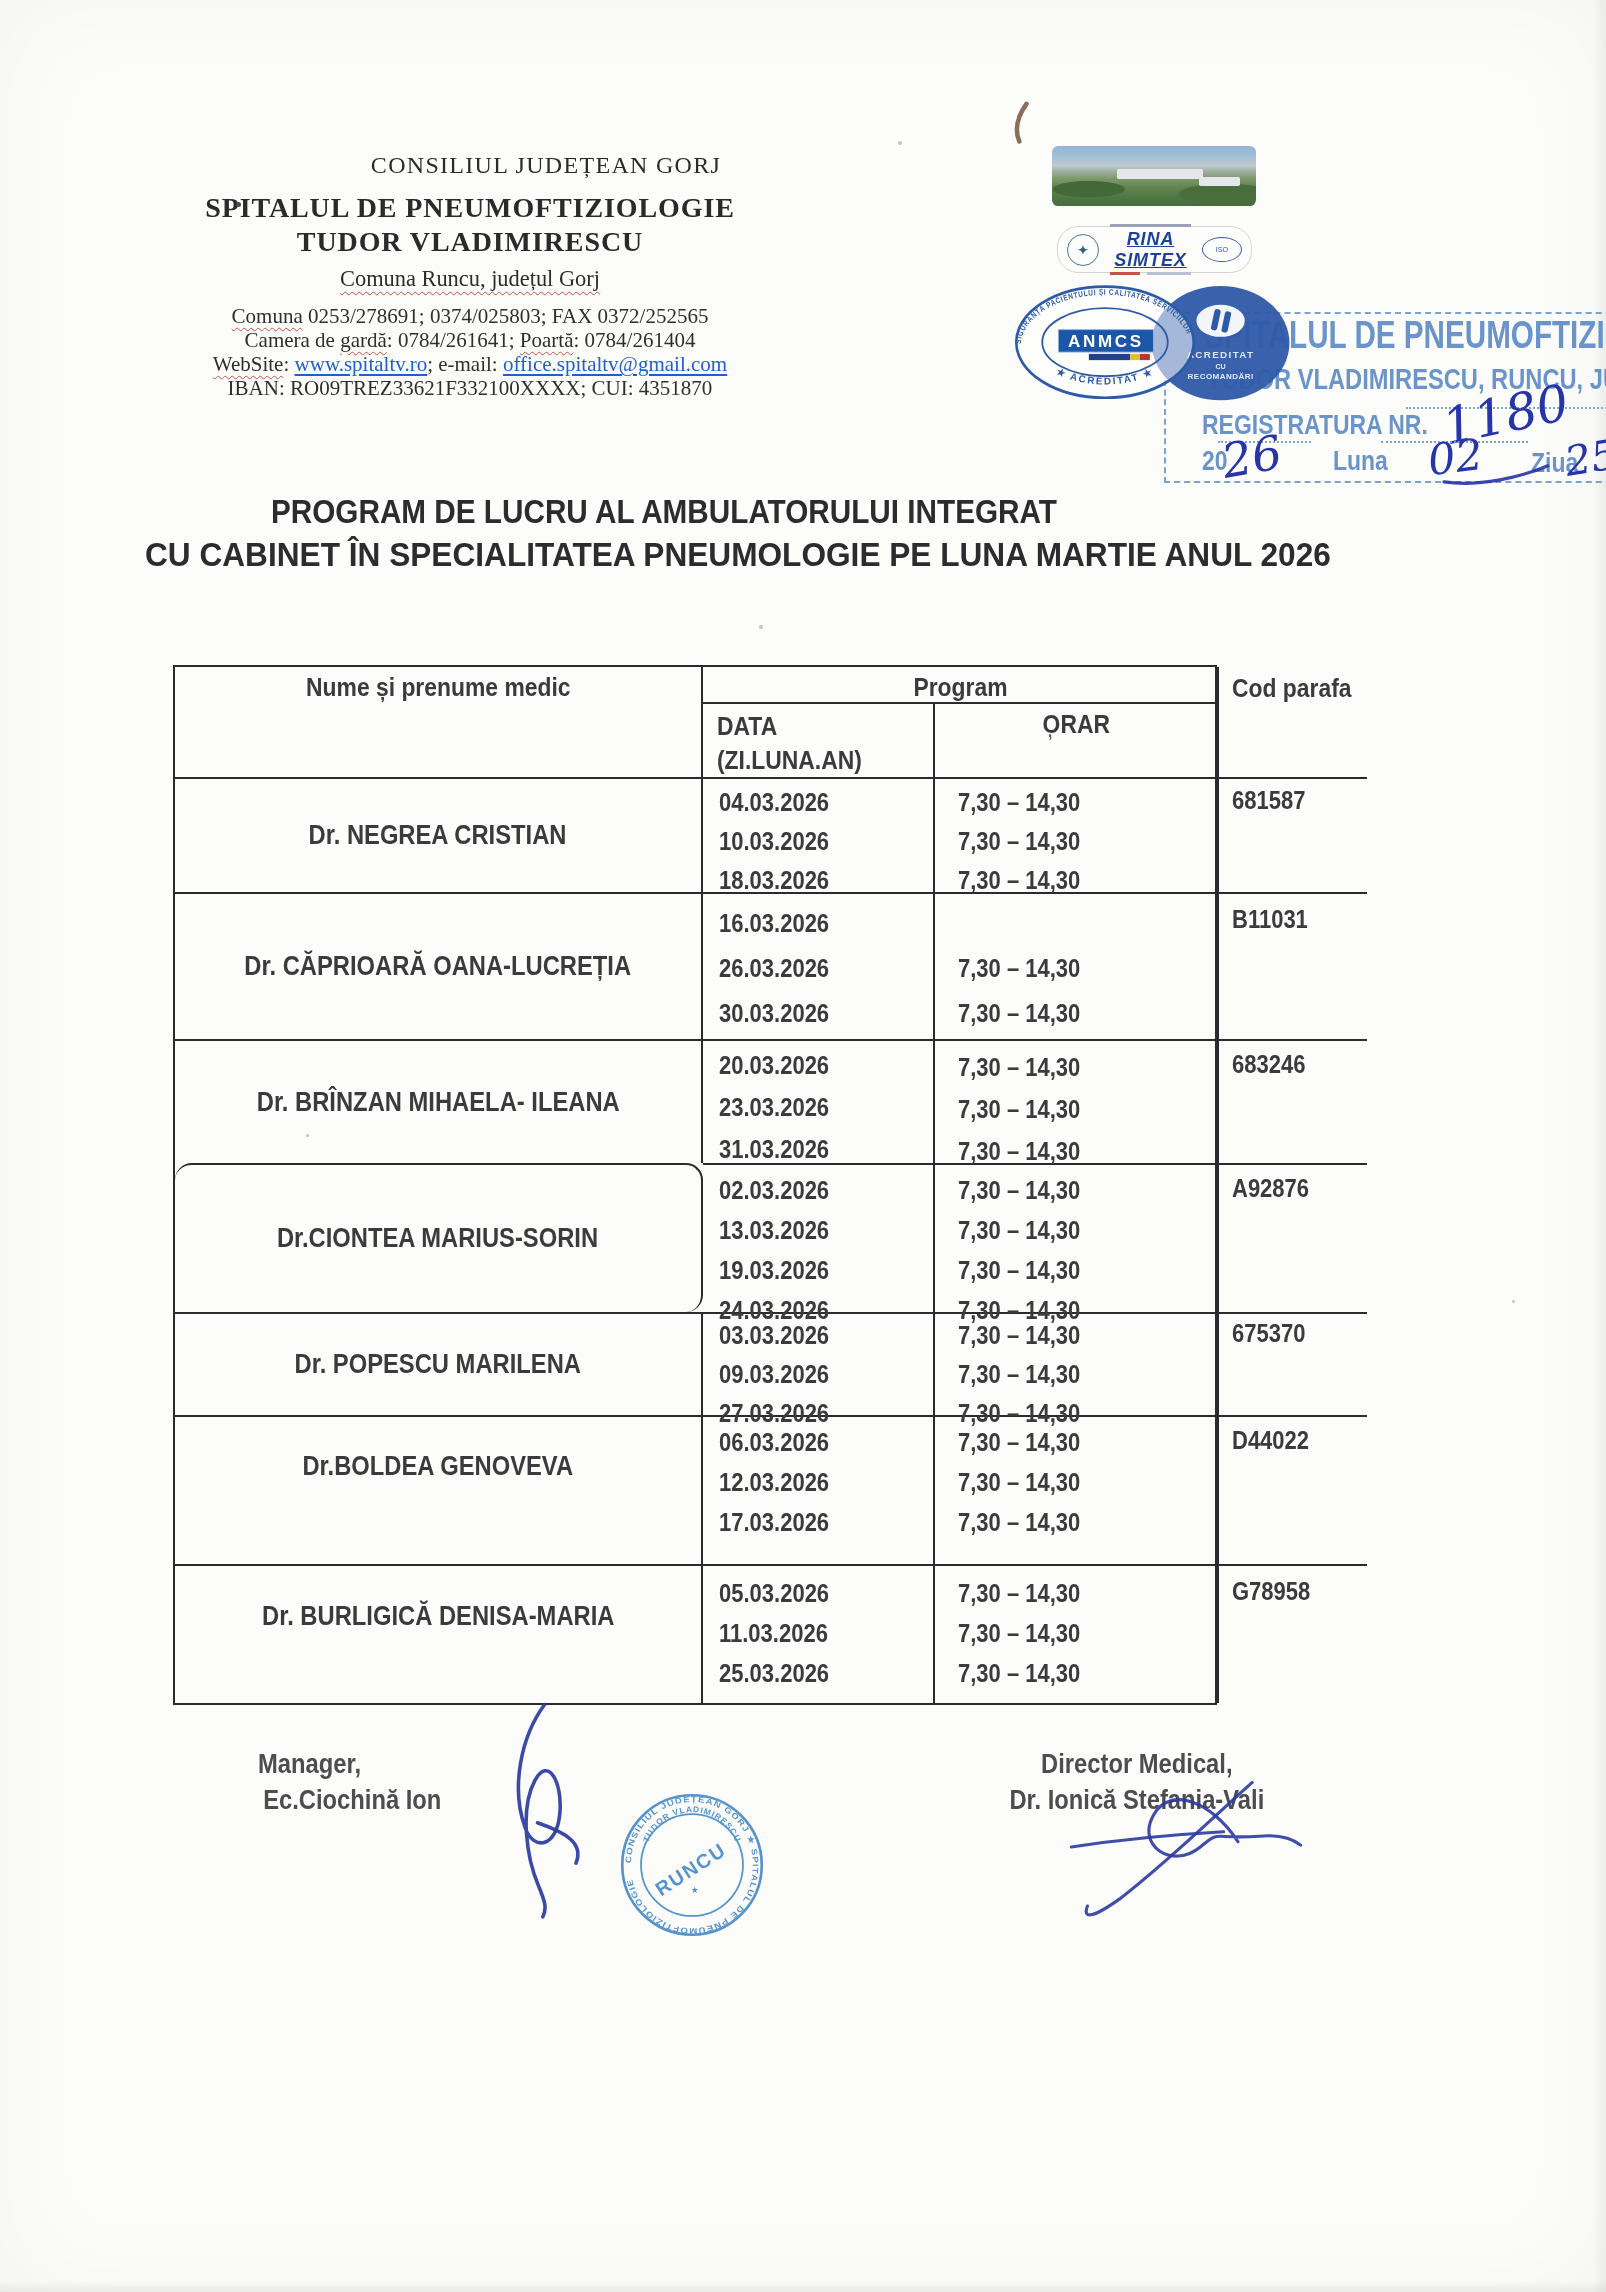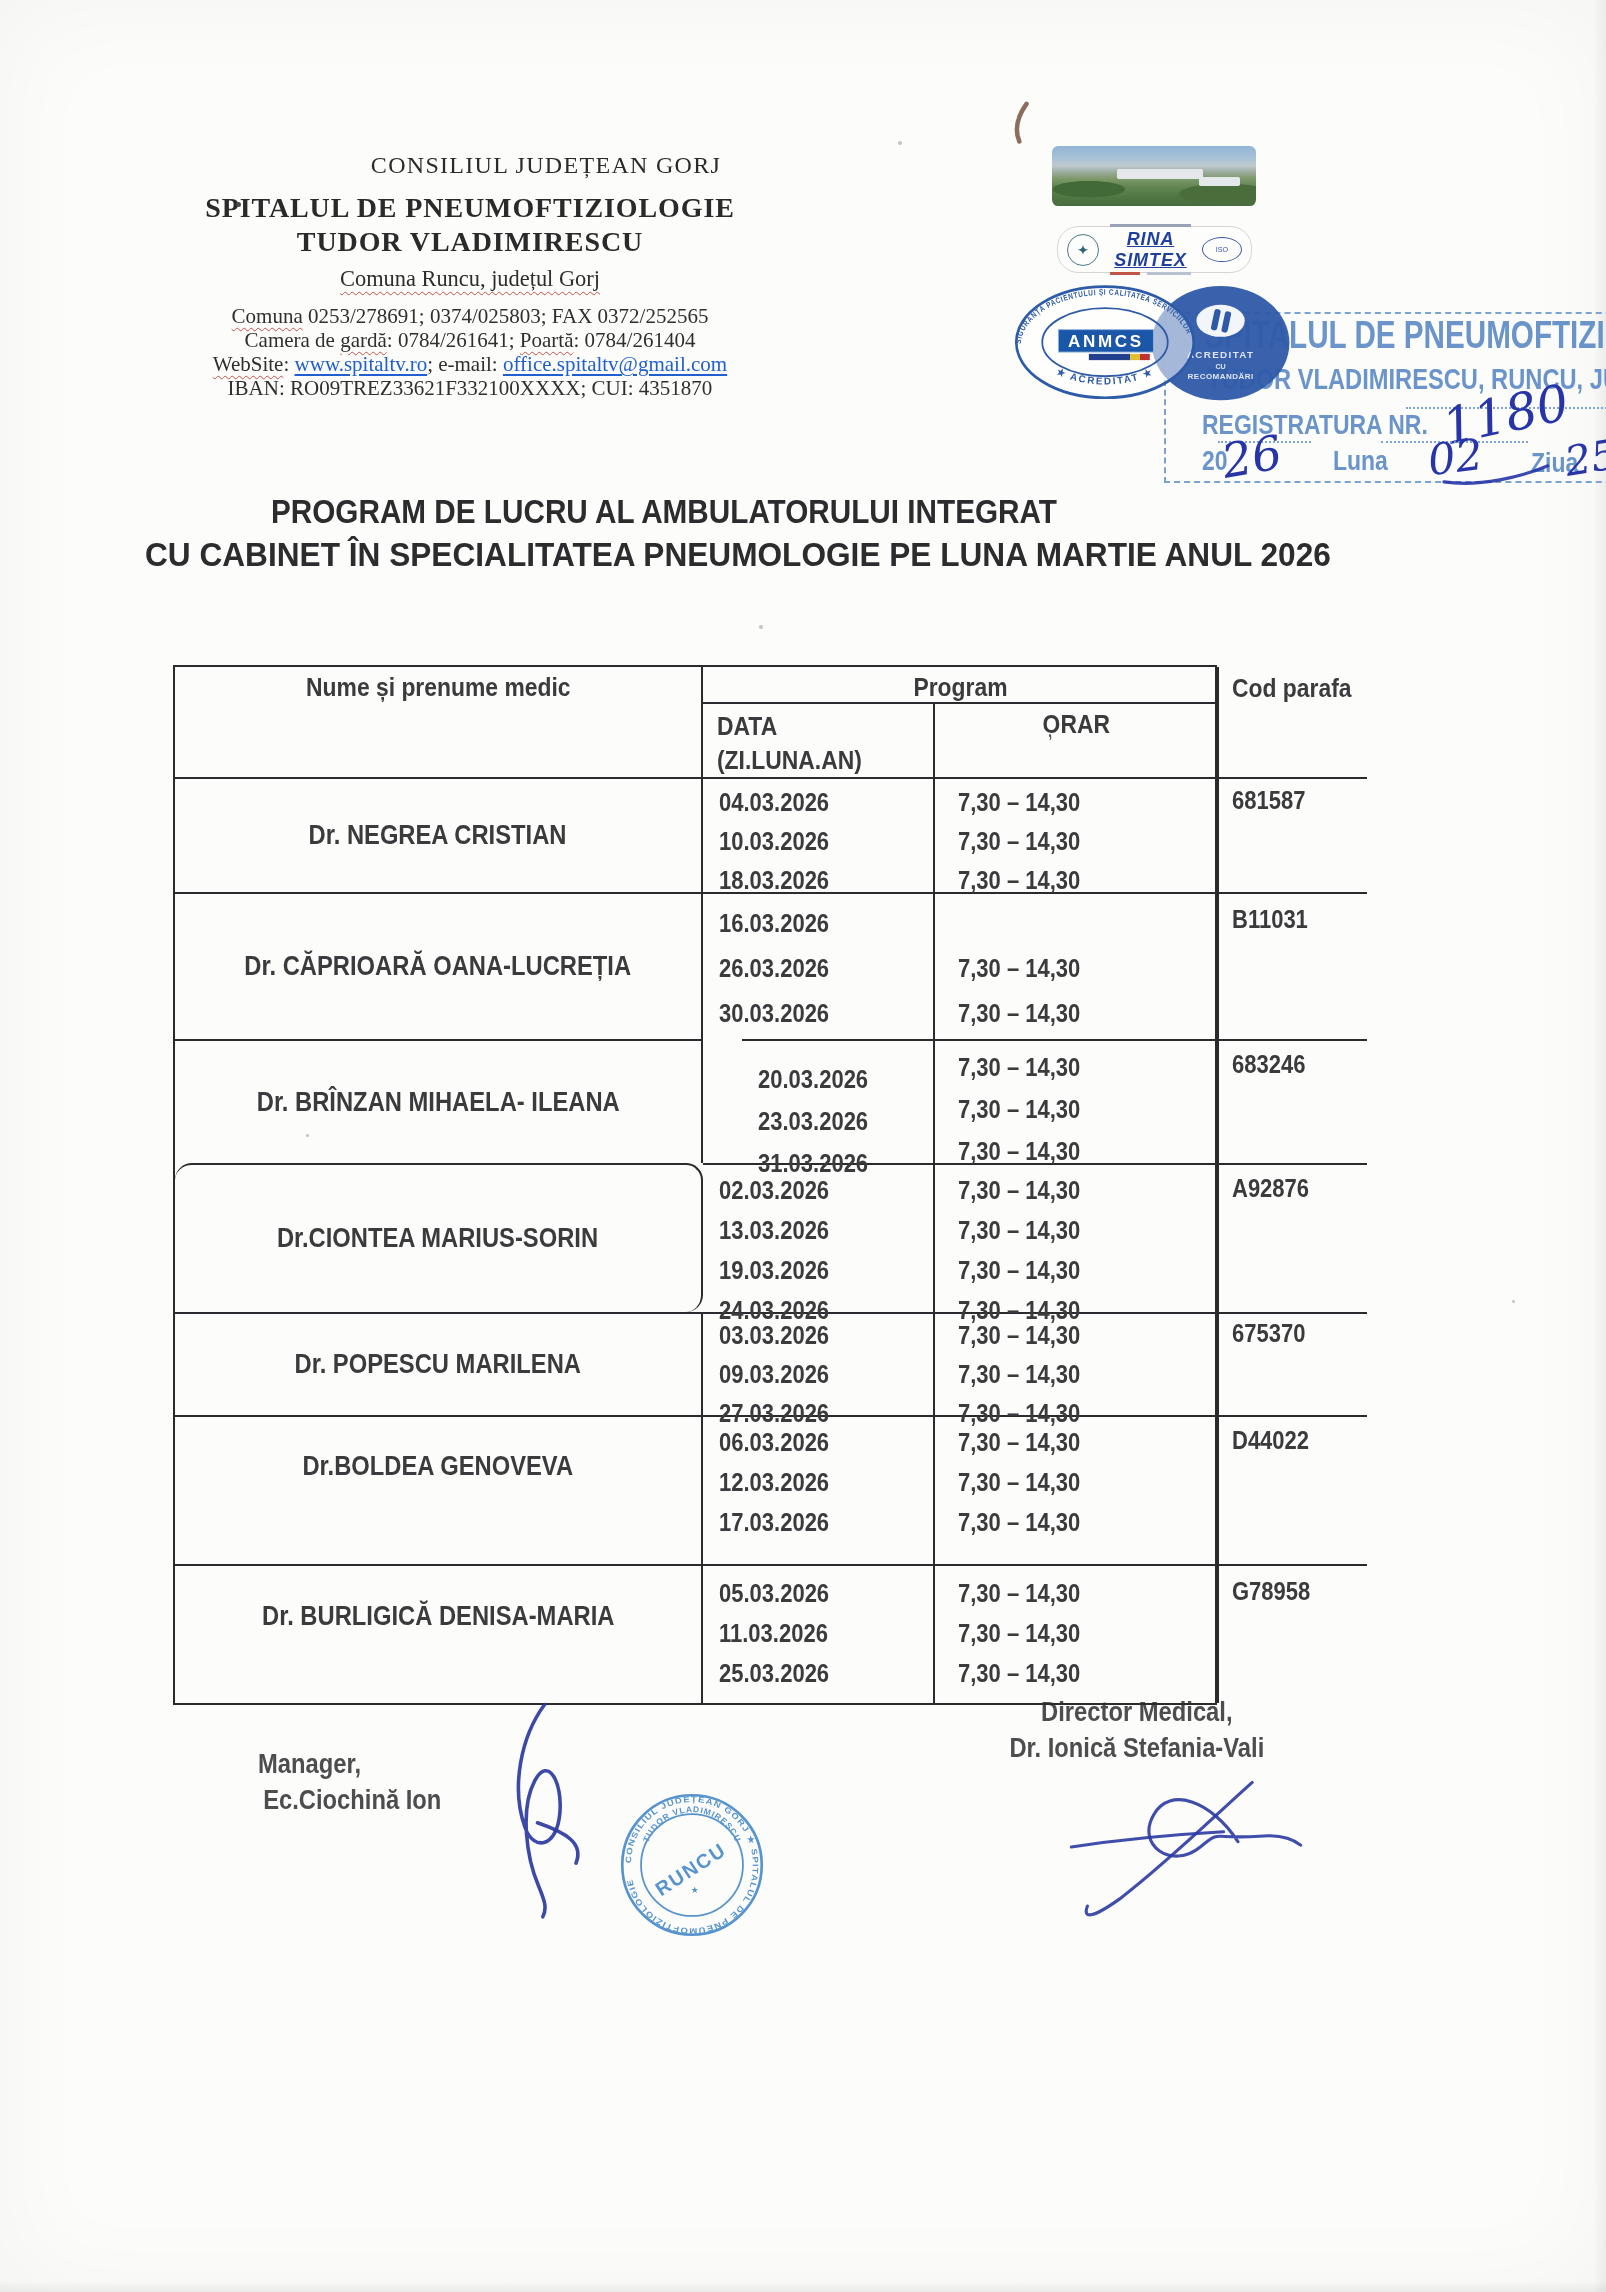--- a/index.html
+++ b/index.html
@@ -61,21 +61,21 @@
   .h-cod{grid-column:4;grid-row:1/3;padding:6.3px 0 0 12.5px;font-size:26px;}
   .h-data{grid-column:2;grid-row:2;padding:5.4px 0 0 14.3px;font-size:26px;line-height:34px;}
   .h-orar{grid-column:3;grid-row:2;display:flex;justify-content:center;padding-top:5.4px;font-size:26px;}
   .name-cell{display:flex;align-items:center;justify-content:center;font-size:27px;text-align:center;}
   .data-cell{padding-left:16px;font-size:25px;}
   .orar-cell{padding-left:23px;font-size:25px;}
   .cod-cell{padding-left:13.4px;font-size:25px;}
   .tline{display:block;}
   
   #mgr-block{left:251px;top:1746px;width:304px;text-align:left;color:#4d4d50;font-weight:bold;font-size:27px;line-height:36px;}
-  #dir-block{left:949px;top:1694px;width:376px;text-align:center;color:#4d4d50;font-weight:bold;font-size:27px;line-height:36px;}
+  #dir-block{left:949px;top:1746px;width:376px;text-align:center;color:#4d4d50;font-weight:bold;font-size:27px;line-height:36px;}
   svg{overflow:visible;}
   #ink{left:0;top:0;z-index:6;pointer-events:none;}
   #anmcs{left:1010px;top:283px;z-index:4;}
   #ovalstamp{left:1150px;top:285px;z-index:3;}
   #roundstamp{left:616px;top:1789px;z-index:5;}
   .edge-r{right:0;top:0;width:14.3px;height:2293px;background:linear-gradient(90deg,transparent,rgba(0,0,0,.05));}
   .edge-b{left:0;bottom:0;width:1607px;height:12.5px;background:linear-gradient(180deg,transparent,rgba(0,0,0,.06));}
   .speck{position:absolute;background:#9a9a96;border-radius:50%;opacity:.55;}
   #comma-mark{left:1046px;top:716px;font-size:23px;color:#5a5a5a;transform:rotate(-8deg);}
 </style>
@@ -199,21 +199,21 @@
       </div>
       <div class="cell bt orar-cell br" style="grid-area: 4 / 3; padding-top: 7.2px;">
         <span class="tline" style="height: 45px; line-height: 45px;"><span class="cxl">&nbsp;</span></span>
         <span class="tline" style="height: 45px; line-height: 45px;"><span class="cxl">7,30 – 14,30</span></span>
         <span class="tline" style="height: 45px; line-height: 45px;"><span class="cxl">7,30 – 14,30</span></span>
       </div>
       <div class="cell bt cod-cell" style="grid-area: 4 / 4; padding-top: 10.7px;"><span class="cxl">B11031</span></div>
       <div class="cell bt name-cell br" style="grid-area: 5 / 1;">
         <span class="cxc">Dr. BRÎNZAN MIHAELA- ILEANA</span>
       </div>
-      <div class="cell bt data-cell br" style="grid-area: 5 / 2; padding-top: 17px; margin-left: 39px;">
+      <div class="cell bt data-cell br" style="grid-area: 5 / 2; padding-top: 3px;">
         <span class="tline" style="height: 42px; line-height: 42px;"><span class="cxl">20.03.2026</span></span>
         <span class="tline" style="height: 42px; line-height: 42px;"><span class="cxl">23.03.2026</span></span>
         <span class="tline" style="height: 42px; line-height: 42px;"><span class="cxl">31.03.2026</span></span>
       </div>
       <div class="cell bt orar-cell br" style="grid-area: 5 / 3; padding-top: 5.4px;">
         <span class="tline" style="height: 42px; line-height: 42px;"><span class="cxl">7,30 – 14,30</span></span>
         <span class="tline" style="height: 42px; line-height: 42px;"><span class="cxl">7,30 – 14,30</span></span>
         <span class="tline" style="height: 42px; line-height: 42px;"><span class="cxl">7,30 – 14,30</span></span>
       </div>
       <div class="cell bt cod-cell" style="grid-area: 5 / 4; padding-top: 9px;"><span class="cxl">683246</span></div>

